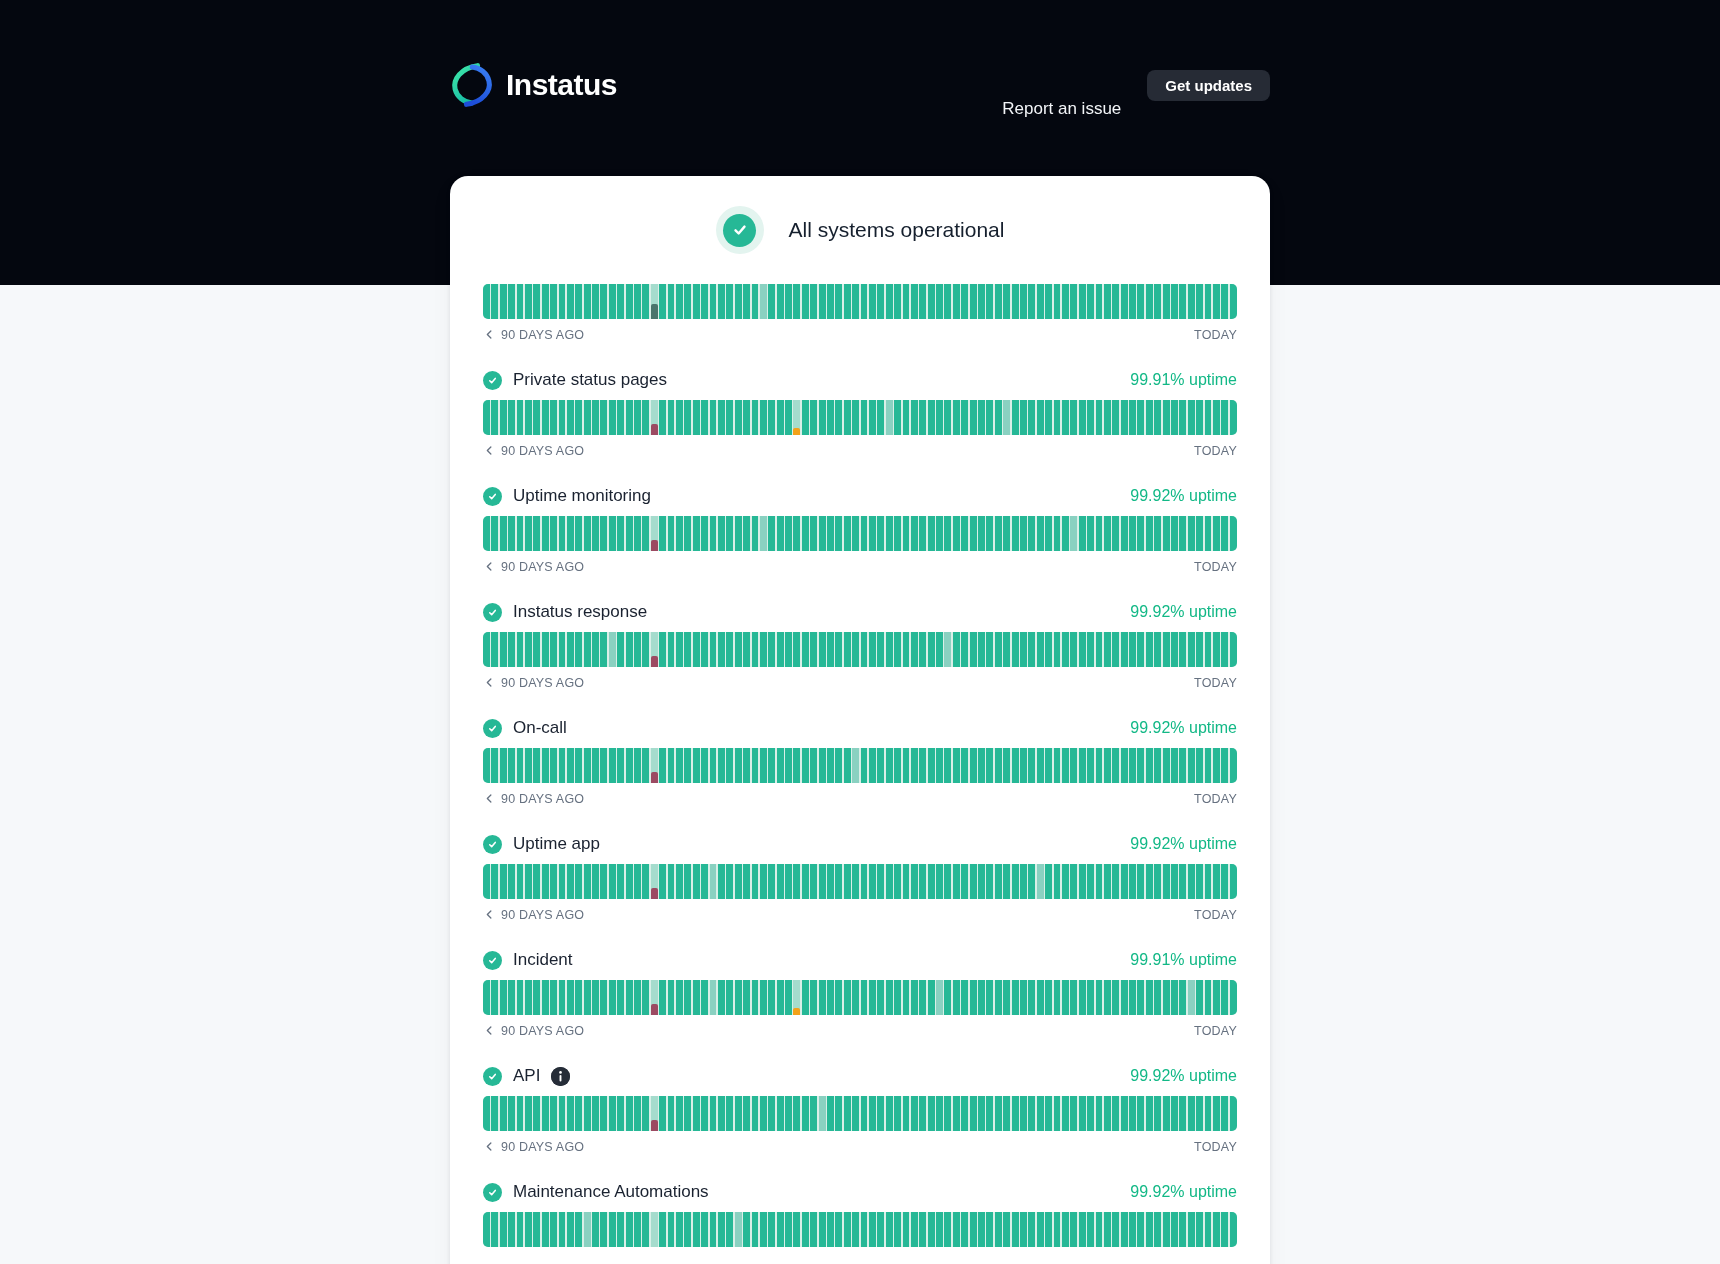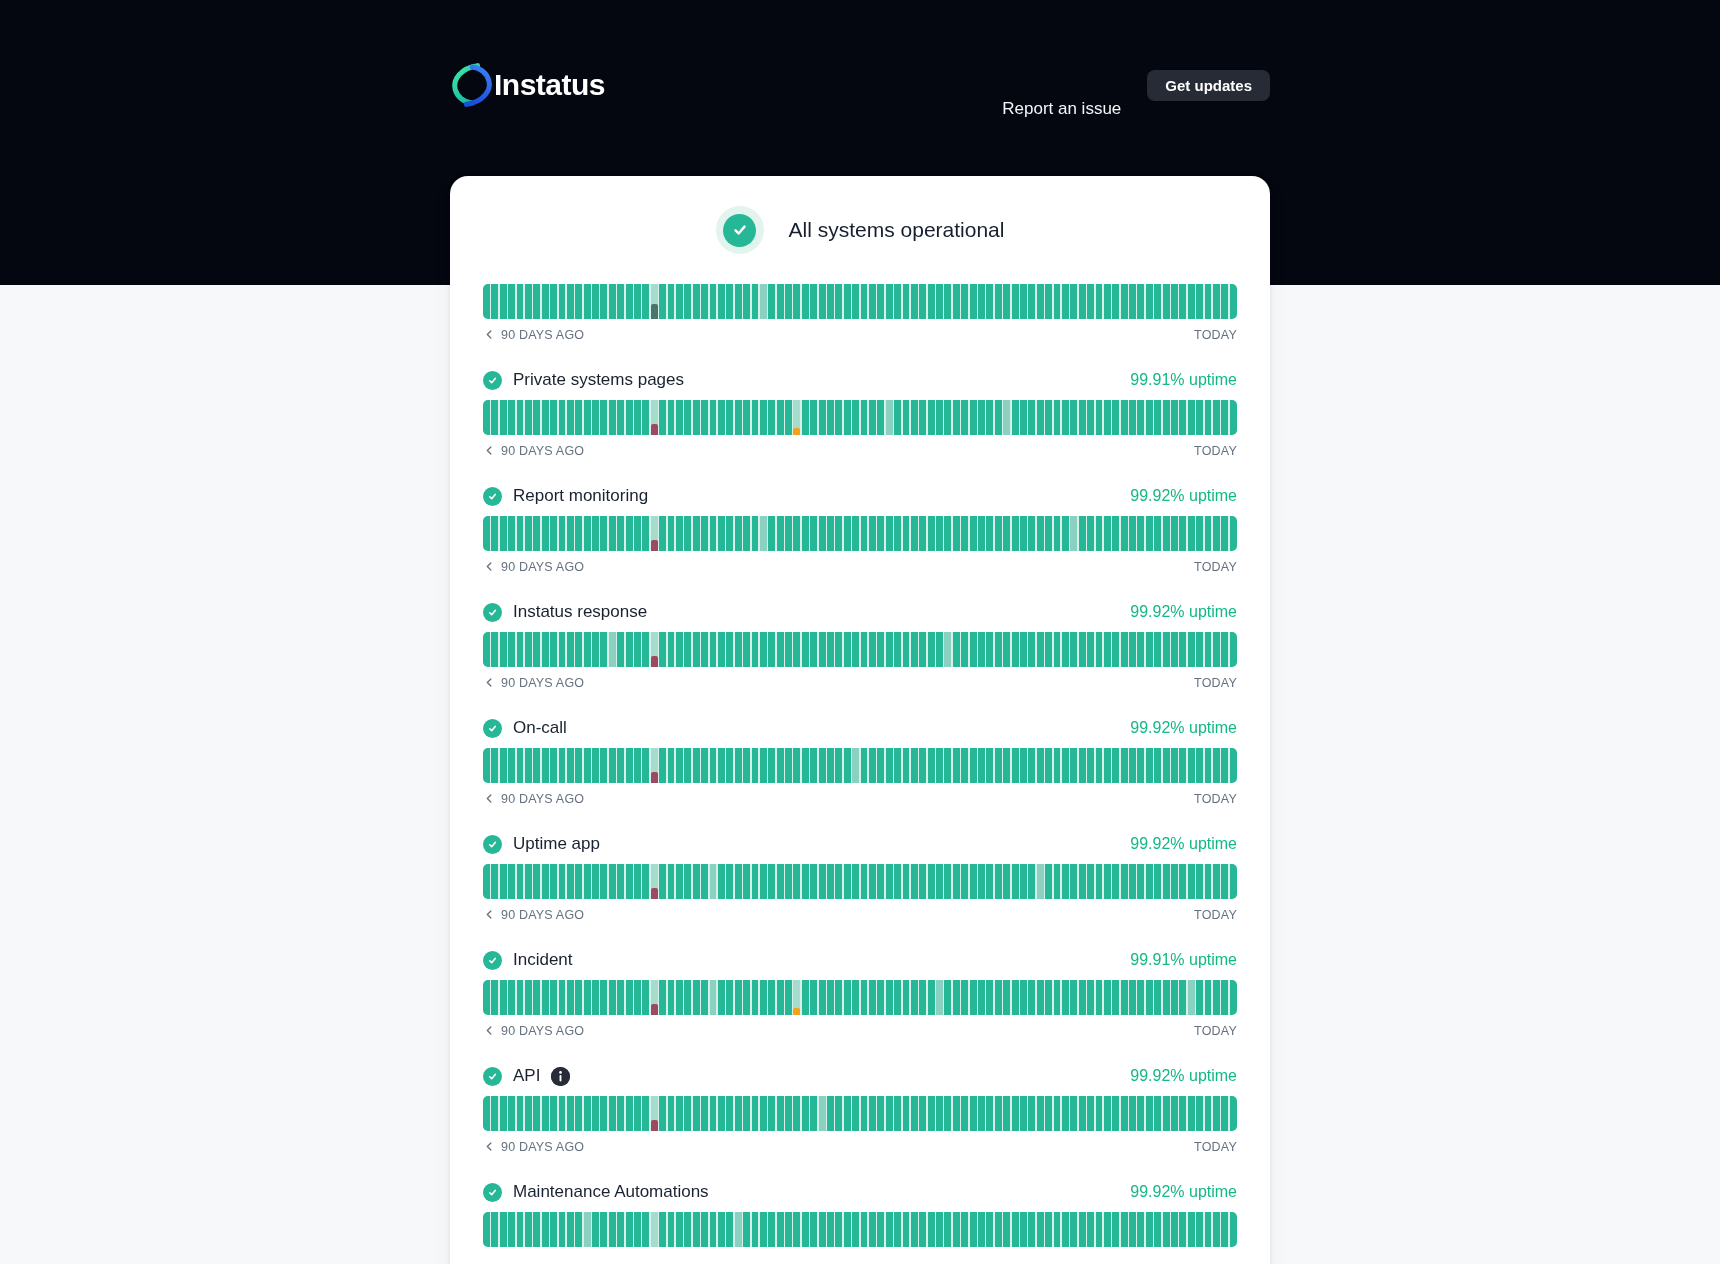--- a/index.html
+++ b/index.html
@@ -11,21 +11,21 @@
   }
   .hero {
     position: absolute; top: 0; left: 0; width: 100%; height: 285px;
     background: var(--hero-bg, #04070f);
   }
   .nav {
     position: absolute; top: 57px; left: 50%; transform: translateX(-50%);
     width: 820px; height: 56px;
     display: flex; align-items: center; justify-content: space-between;
   }
-  .brand { display: flex; align-items: center; cursor: pointer; }
+  .brand { display: flex; align-items: center; gap: 12px; cursor: pointer; }
   .brand-name { color: #ffffff; font-size: 30px; font-weight: 700; letter-spacing: -0.5px; }
   .nav-right { display: flex; align-items: center; gap: 26px; }
   .report-link { color: #f3f5f8; font-size: 17px; font-weight: 500; cursor: pointer; margin-top: 48px; }
   .get-updates-btn {
     background: #262b35; color: #ffffff; font-size: 15px; font-weight: 700;
     font-family: inherit; border: none; border-radius: 8px;
     padding: 7px 18px; cursor: pointer;
   }
   .card {
     position: absolute; top: 176px; left: 50%; transform: translateX(-50%);
@@ -243,21 +243,21 @@
         </div>
       </div>
       <div class="service-row">
         <div class="service-head">
           <div class="service-left">
             <span class="small-check">
               <svg width="11" height="11" viewBox="0 0 24 24">
                 <path d="M6 12.5l4.2 4.2L18 7.5" fill="none" stroke="#fff" stroke-width="3.4" stroke-linecap="round" stroke-linejoin="round"></path>
               </svg>
             </span>
-            <span class="service-name">Private systems pages</span>
+            <span class="service-name">Private status pages</span>
           </div>
           <div class="service-right">
             <span class="uptime-text">99.91% uptime</span>
           </div>
         </div>
         <div class="bar">
           <div class="tick"></div>
           <div class="tick"></div>
           <div class="tick"></div>
           <div class="tick"></div>
@@ -365,21 +365,21 @@
         </div>
       </div>
       <div class="service-row">
         <div class="service-head">
           <div class="service-left">
             <span class="small-check">
               <svg width="11" height="11" viewBox="0 0 24 24">
                 <path d="M6 12.5l4.2 4.2L18 7.5" fill="none" stroke="#fff" stroke-width="3.4" stroke-linecap="round" stroke-linejoin="round"></path>
               </svg>
             </span>
-            <span class="service-name">Report monitoring</span>
+            <span class="service-name">Uptime monitoring</span>
           </div>
           <div class="service-right">
             <span class="uptime-text">99.92% uptime</span>
           </div>
         </div>
         <div class="bar">
           <div class="tick"></div>
           <div class="tick"></div>
           <div class="tick"></div>
           <div class="tick"></div>

